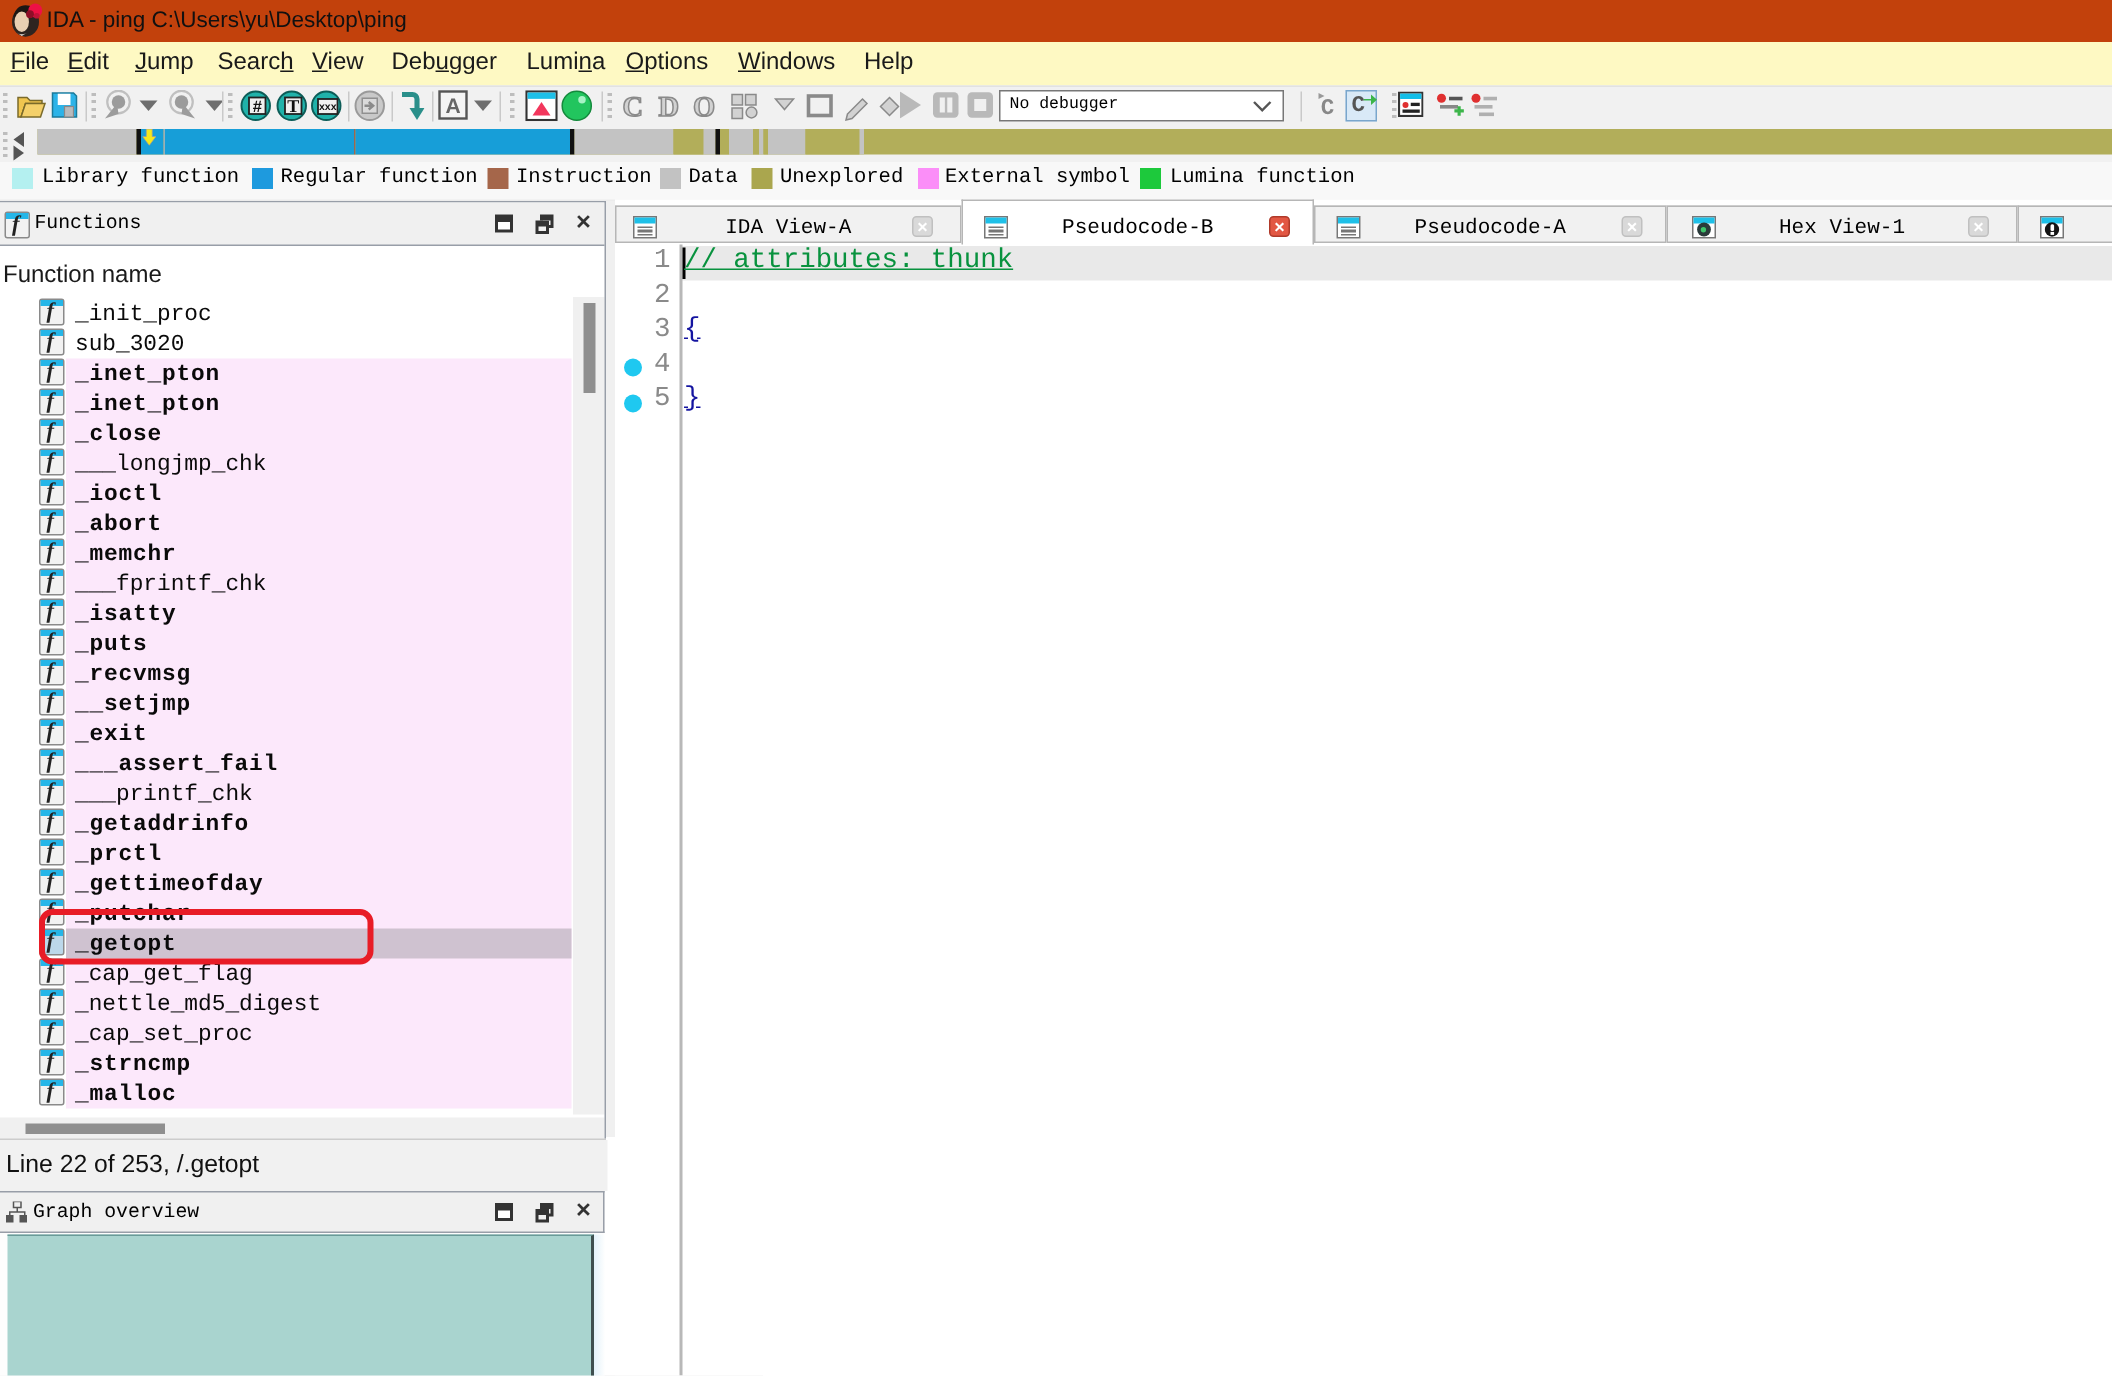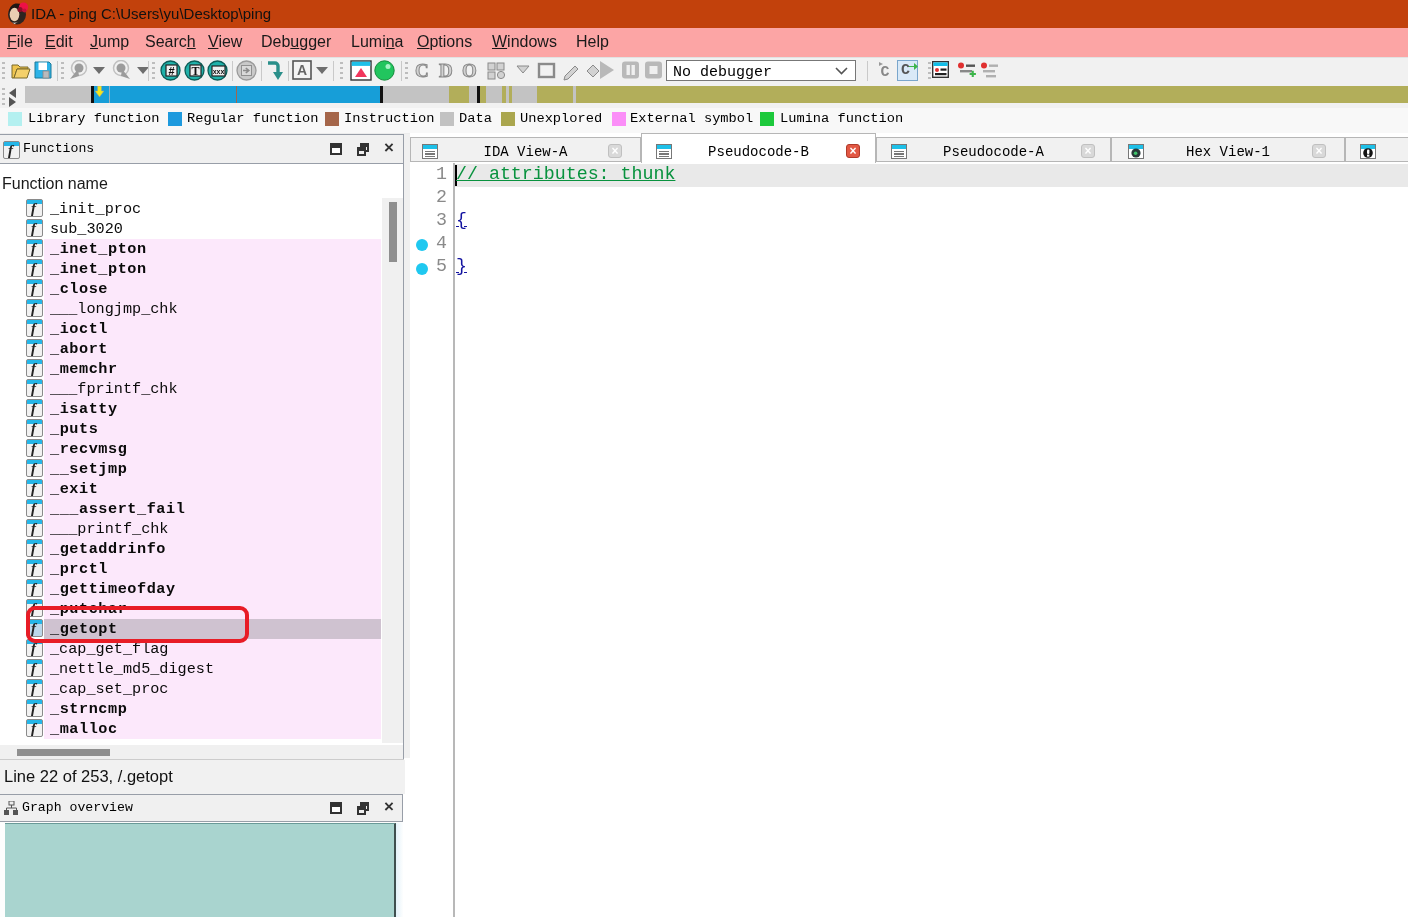--- a/index.html
+++ b/index.html
@@ -4,21 +4,21 @@
 <style>
 html,body{margin:0;padding:0;}
 body{width:1408px;height:917px;position:relative;overflow:hidden;background:#ececec;
   font-family:"Liberation Sans",sans-serif;}
 .abs{position:absolute;}
 .mono{font-family:"Liberation Mono",monospace;}
 .pre{white-space:pre;}
 
 #titlebar{left:0;top:0;width:1408px;height:28px;background:#c2410c;}
 #titletext{left:31px;top:5px;font-size:15px;color:#111;}
-#menubar{left:0;top:28px;width:1408px;height:29px;background:#fca5a5;}
+#menubar{left:0;top:28px;width:1408px;height:29px;background:#fef9c3;}
 .mi{position:absolute;top:5px;font-size:16px;color:#1a1a1a;}
 #toolbar{left:0;top:57px;width:1408px;height:28px;background:#f1f1f1;border-top:1px solid #e2e2e2;border-bottom:1px solid #e2e2e2;}
 .tsep{position:absolute;top:3px;width:1px;height:20px;background:#c9c9c9;}
 .tdots{position:absolute;top:4px;width:3px;height:18px;
  background:repeating-linear-gradient(180deg,#bdbdbd 0 2px,transparent 2px 5px);}
 
 #navrow{left:0;top:86px;width:1408px;height:22px;background:#f1f1f1;}
 #navband{position:absolute;left:25px;top:0;width:1383px;height:17px;background:#b2ae5a;}
 .seg{position:absolute;top:0;height:17px;}
 
@@ -217,21 +217,21 @@
   <svg class="abs" style="left:599px;top:3px" width="70" height="18" viewBox="0 0 70 18">
     <path d="M1 0l14 9-14 9z" fill="#b9b9b9"></path>
     <rect x="23" y="0.5" width="17" height="17" rx="3" fill="#b9b9b9"></rect>
     <rect x="27.5" y="4" width="3.4" height="10" fill="#f0f0f0"></rect>
         <rect x="32.5" y="4" width="3.4" height="10" fill="#f0f0f0"></rect>
     <rect x="46" y="0.5" width="17" height="17" rx="3" fill="#b9b9b9"></rect>
     <rect x="50.5" y="5" width="8" height="8" fill="#f0f0f0"></rect>
   </svg>
 
   <div class="abs" style="left:666px;top:2px;width:190px;height:21px;background:#fff;border:1px solid #777;box-sizing:border-box">
-    <span class="mono abs pre" style="left:6px;top:3px;font-size:15px;color:#000">No debugger</span>
+    <span class="mono abs pre" style="left:6px;top:3px;font-size:11px;color:#000">No debugger</span>
     <svg class="abs" style="left:168px;top:6px" width="13" height="8" viewBox="0 0 13 8">
           <path d="M1 1l5.5 5.5L12 1" stroke="#555" stroke-width="1.6" fill="none"></path>
         </svg>
   </div>
   <div class="tsep" style="left:867px"></div>
 
   <svg class="abs" style="left:876px;top:3px" width="18" height="18" viewBox="0 0 18 18">
     <text x="9" y="15" font-family="Liberation Mono" font-size="15" font-weight="bold" text-anchor="middle" fill="#888">C</text>
     <path d="M3 3v-2l4 2-4 2z" fill="#999"></path>
   </svg>

